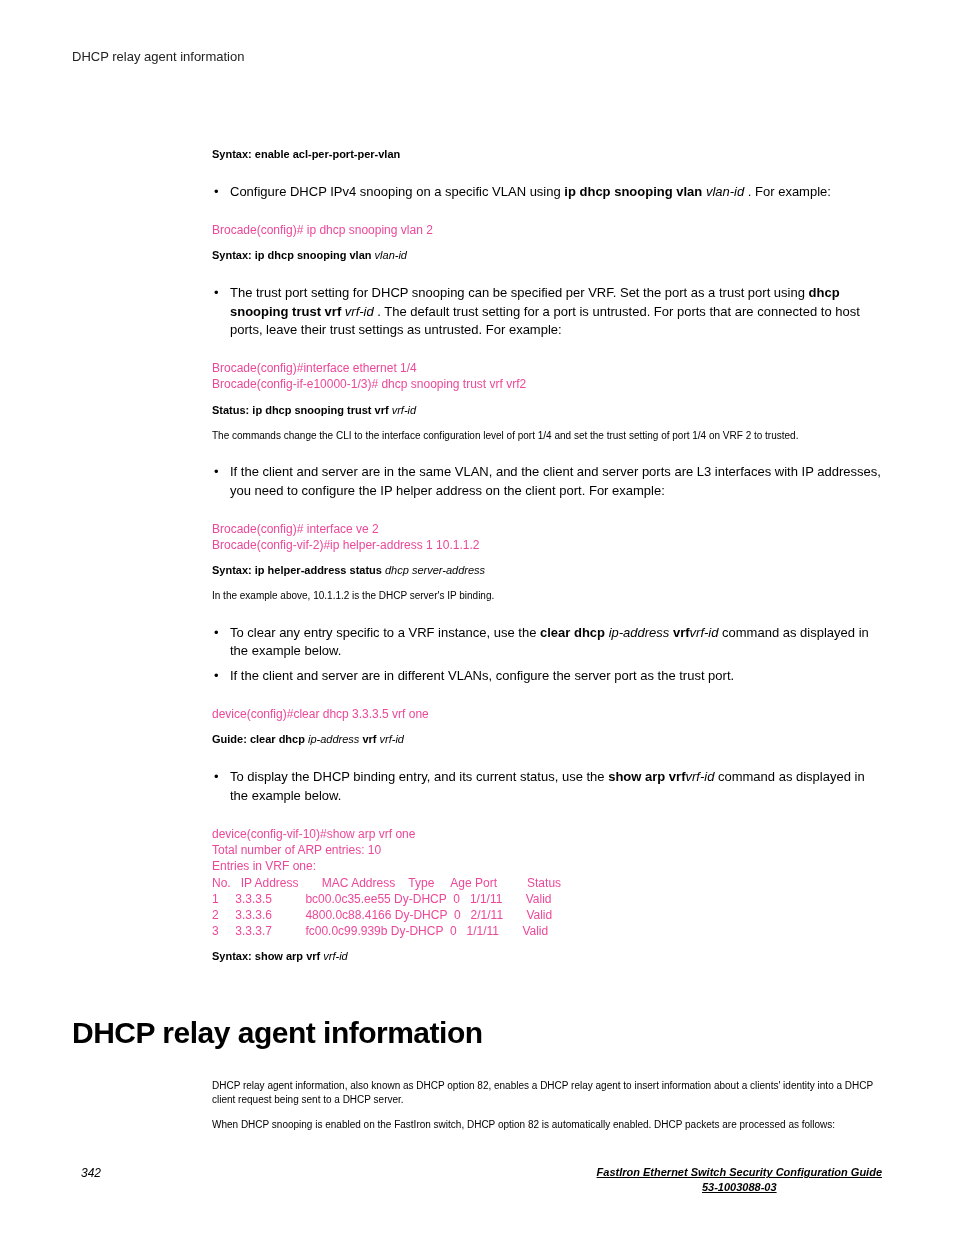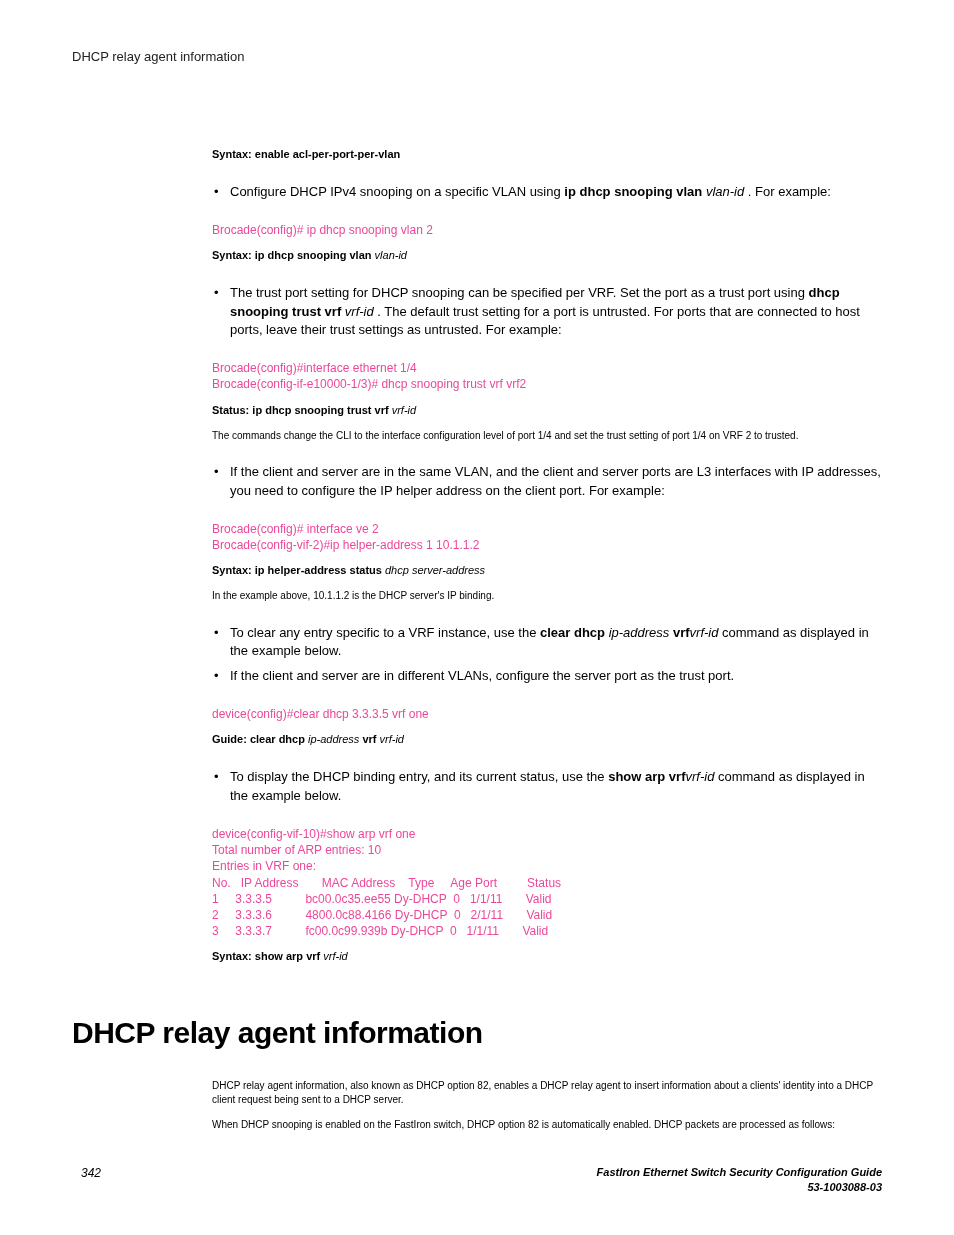--- a/index.html
+++ b/index.html
@@ -59,21 +59,21 @@
   }
   .footer {
     position: absolute;
     bottom: 40px;
     left: 81px;
     right: 72px;
     font-size: 11px;
     font-style: italic;
   }
   .footer .page { float: left; font-style: italic; font-size: 12px;}
-  .footer .doc { float: right; text-align: right; line-height: 1.35; font-weight: bold;}
+  .footer .doc { float: right; text-align: center; line-height: 1.35; font-weight: bold; text-decoration: underline;}
   .inline-bold { font-weight: bold; }
   .inline-italic { font-style: italic; }
 </style>
 </head>
 <body>
 
 <div class="header">
   <span>DHCP relay agent information</span>
 </div>
 

